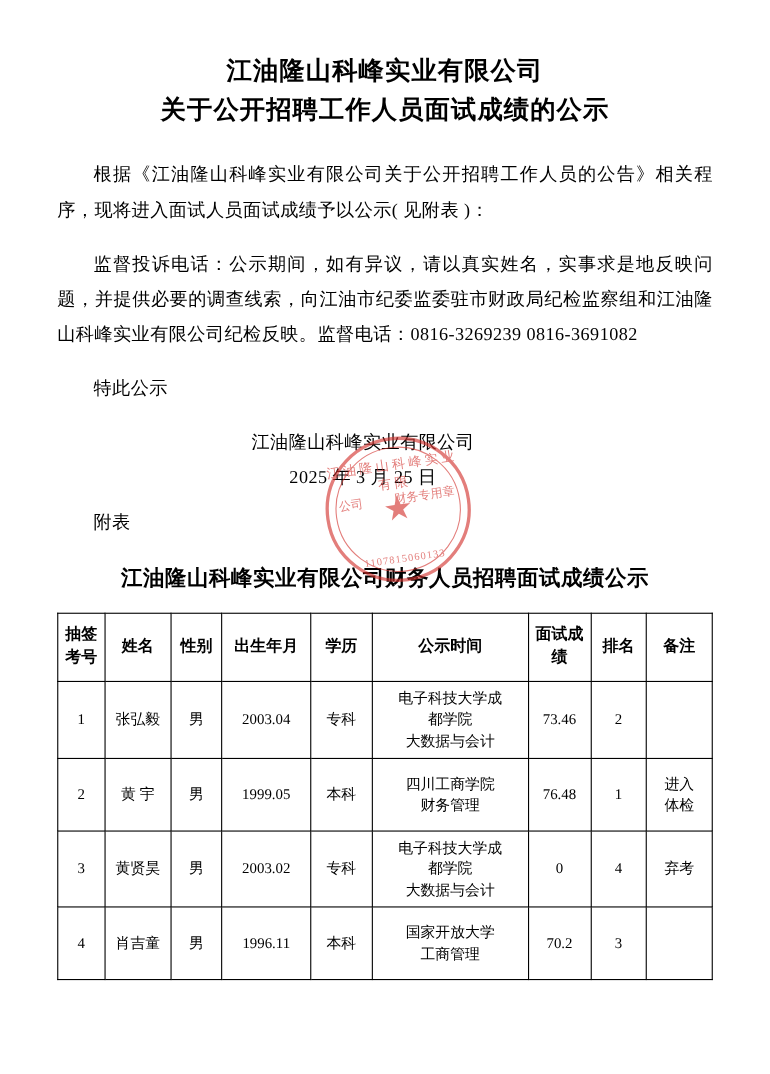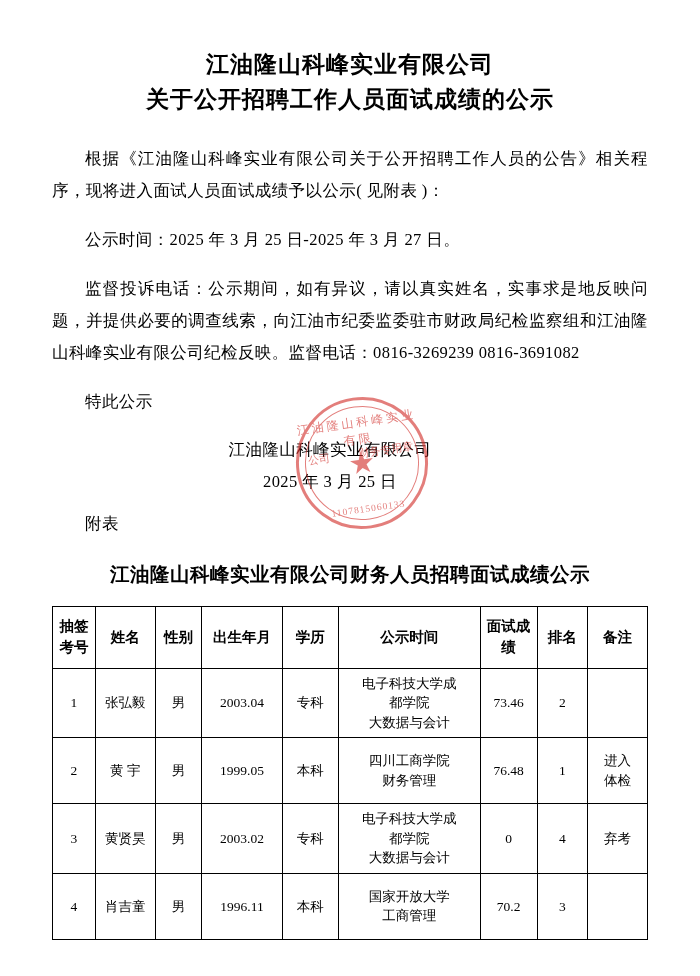--- a/index.html
+++ b/index.html
@@ -144,21 +144,20 @@
 
 <div class="page">
 
   <div class="doc-title">
     <div>江油隆山科峰实业有限公司</div>
     <div>关于公开招聘工作人员面试成绩的公示</div>
   </div>
 
   <div class="body-text">
     <p class="para">根据《江油隆山科峰实业有限公司关于公开招聘工作人员的公告》相关程序，现将进入面试人员面试成绩予以公示( 见附表 )：</p>
-    <p class="para">公示时间：2025 年 3 月 25 日-2025 年 3 月 27 日。</p>
     <p class="para">监督投诉电话：公示期间，如有异议，请以真实姓名，实事求是地反映问题，并提供必要的调查线索，向江油市纪委监委驻市财政局纪检监察组和江油隆山科峰实业有限公司纪检反映。监督电话：0816-3269239  0816-3691082</p>
     <p class="para">特此公示</p>
   </div>
 
   <div class="sign">
     <div>江油隆山科峰实业有限公司</div>
     <div>2025 年 3 月 25 日</div>
   </div>
 
   <div class="seal">

